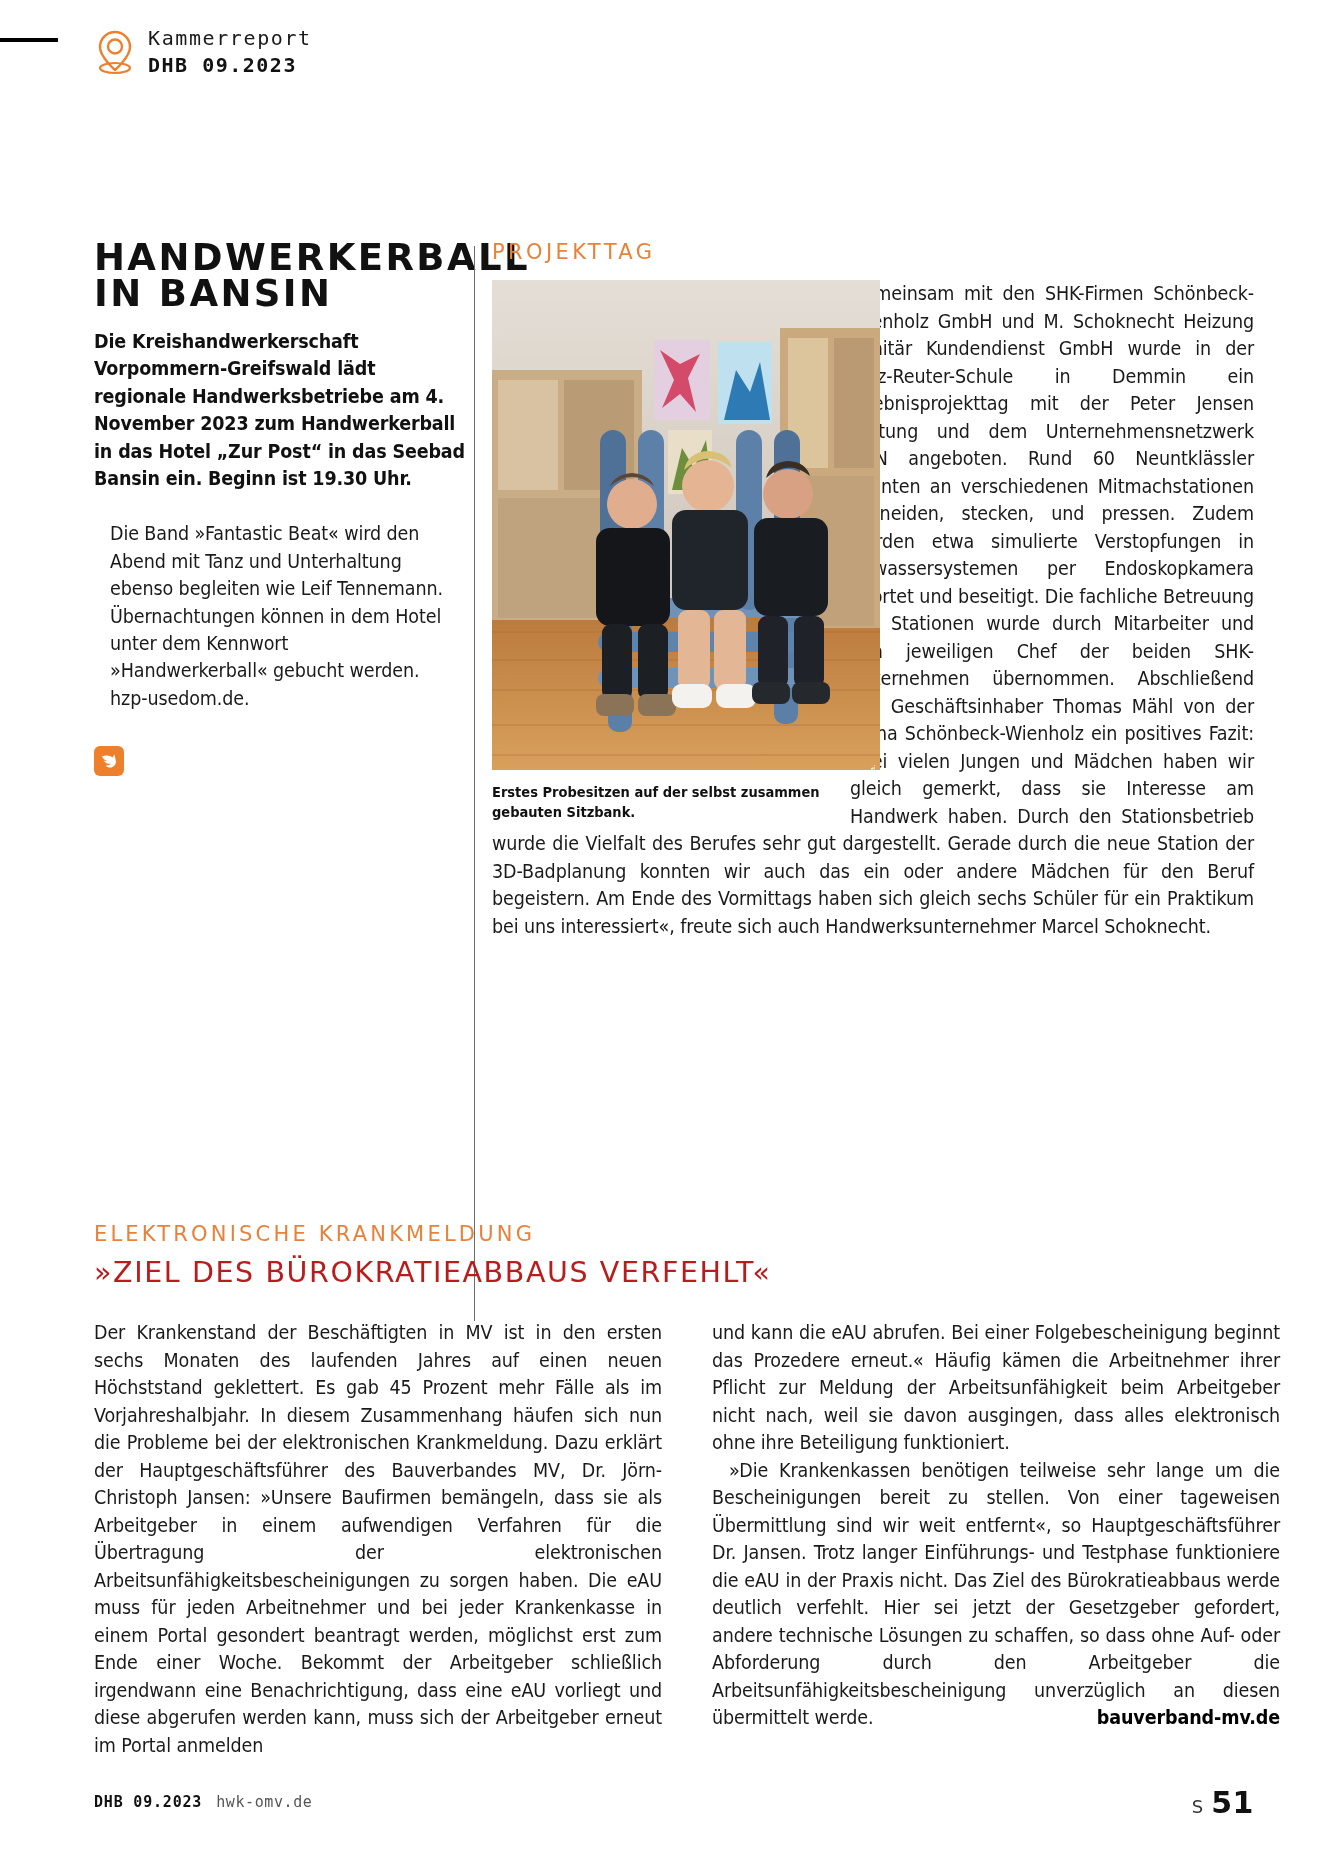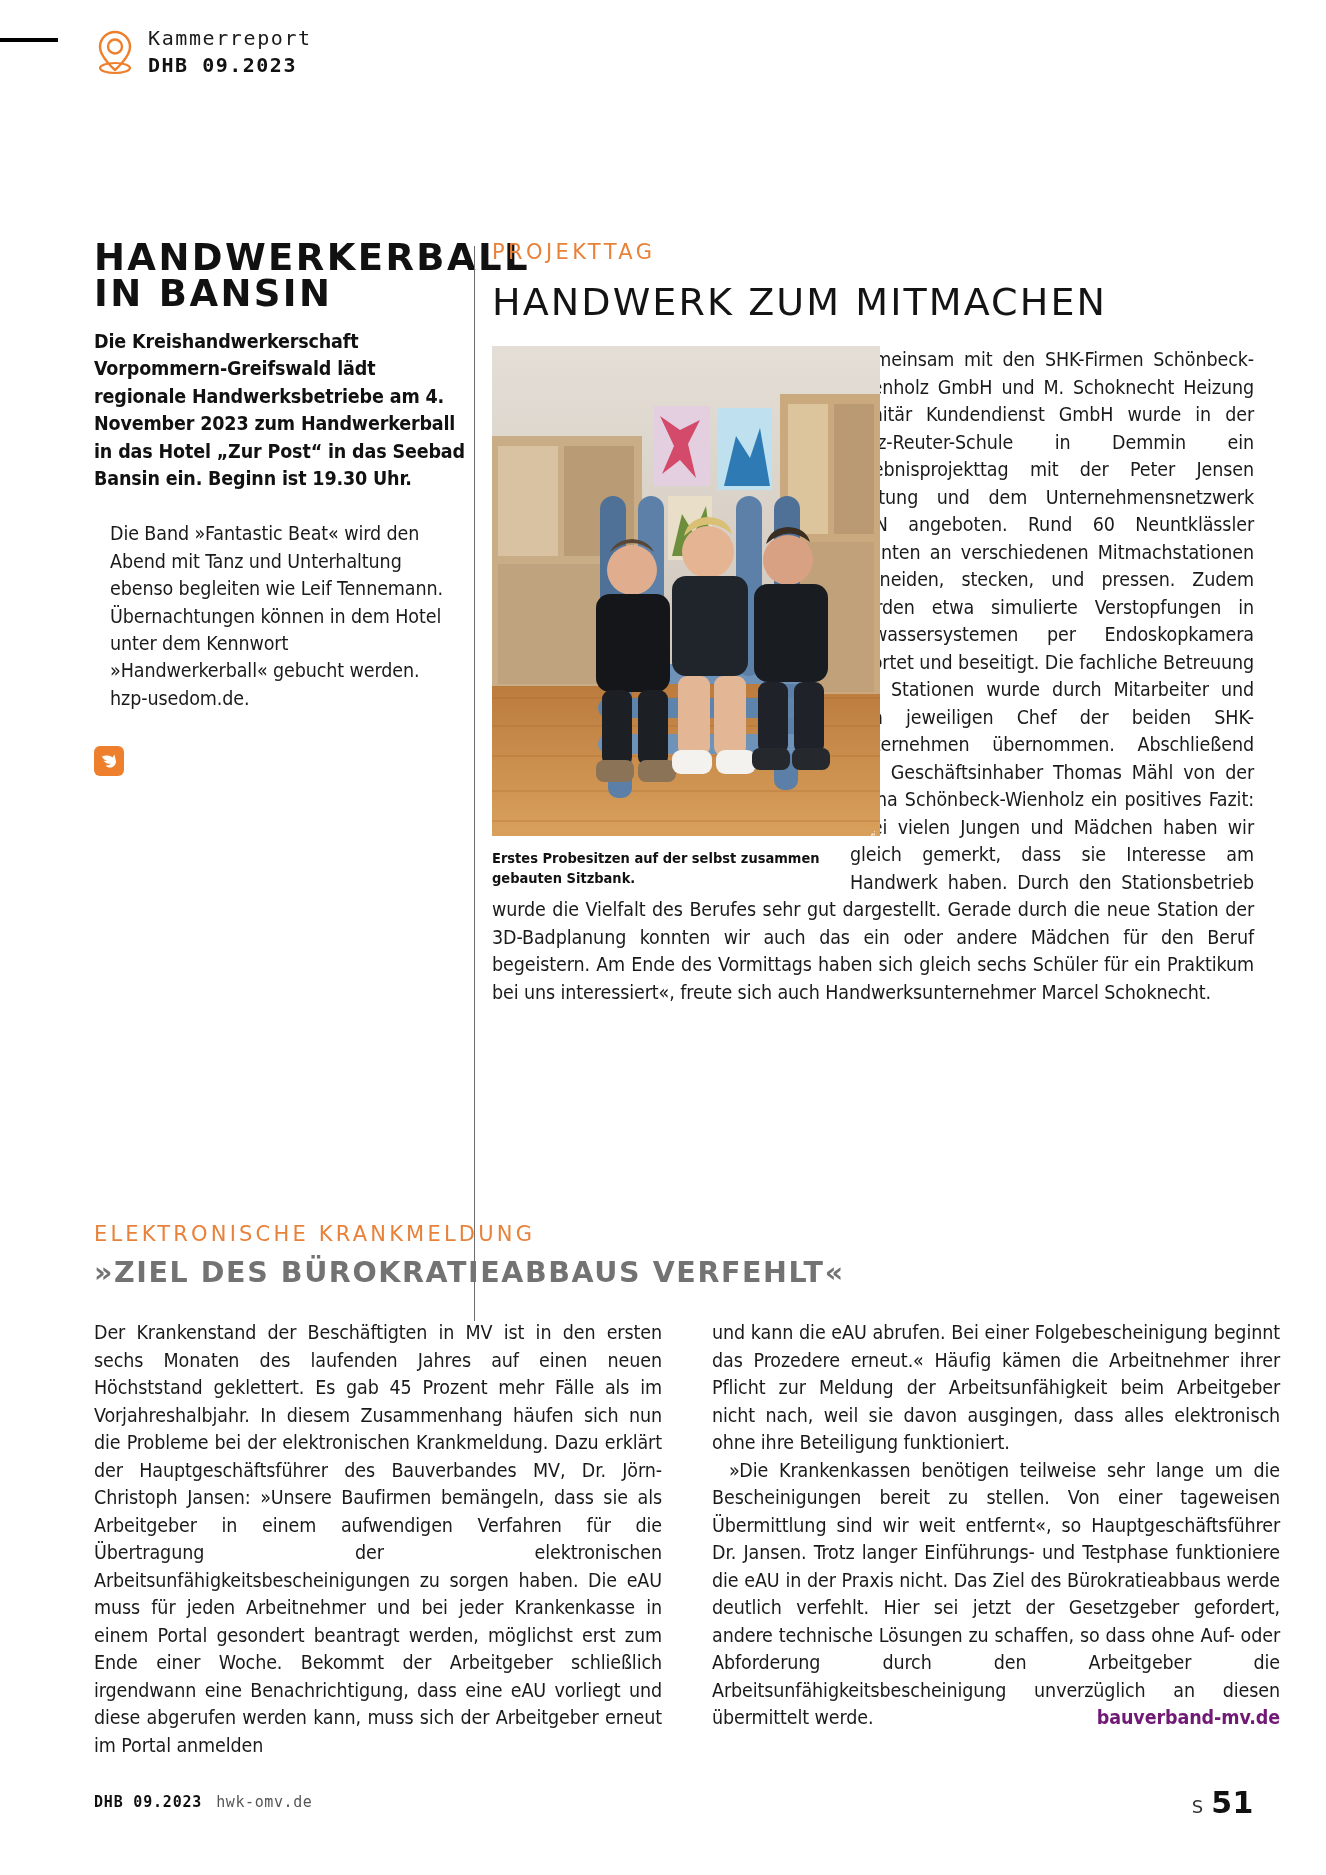--- a/index.html
+++ b/index.html
@@ -211,24 +211,24 @@
     top: 1222px;
     width: 1186px;
   }
   .lower .kicker {
     font-size: 21px;
     letter-spacing: 3.2px;
     margin-bottom: 10px;
   }
   .headline-lower {
     font-family: "DejaVu Sans", sans-serif;
-    font-weight: 700;
+    font-weight: 400;
     font-size: 28.5px;
     letter-spacing: 1.6px;
-    color: #737373;
+    color: #b91c1c;
     margin: 0 0 30px 0;
     text-transform: uppercase;
   }
   .two-cols {
     display: flex;
     gap: 50px;
   }
   .two-cols .tcol {
     width: 568px;
   }
@@ -237,21 +237,21 @@
     font-size: 19.5px;
     line-height: 27.5px;
     color: #1a1a1a;
     text-align: justify;
     letter-spacing: -0.1px;
     margin: 0;
   }
   .two-cols p.indented { text-indent: 17px; }
   .source-url {
     font-weight: 700;
-    color: #701a75;
+    color: #000000;
     float: right;
   }
 
   
   .footer {
     position: absolute;
     left: 0;
     bottom: 52px;
     width: 100%;
     height: 30px;
@@ -336,21 +336,20 @@
                  C10.6 15.1 11.8 15.1 12.8 14.6 C10.4 13.8 8.6 12.4 8 10.5 Z" fill="#ffffff"></path>
       </svg>
     </span>
   </div>
 </div>
 
 <div class="divider-v"></div>
 
 <div class="col-main">
   <div class="kicker">PROJEKTTAG</div>
-  <h1 class="headline-main">HANDWERK ZUM MITMACHEN</h1>
 
   <div class="article-body">
     <figure class="figure">
       <div class="photo">
         <svg width="388" height="490" viewBox="0 0 388 490" preserveAspectRatio="none">
           <defs>
             <linearGradient id="wallG" x1="0" y1="0" x2="0" y2="1">
               <stop offset="0" stop-color="#e4ded6"></stop>
                 <stop offset="1" stop-color="#cfc6bb"></stop>
             </linearGradient>

